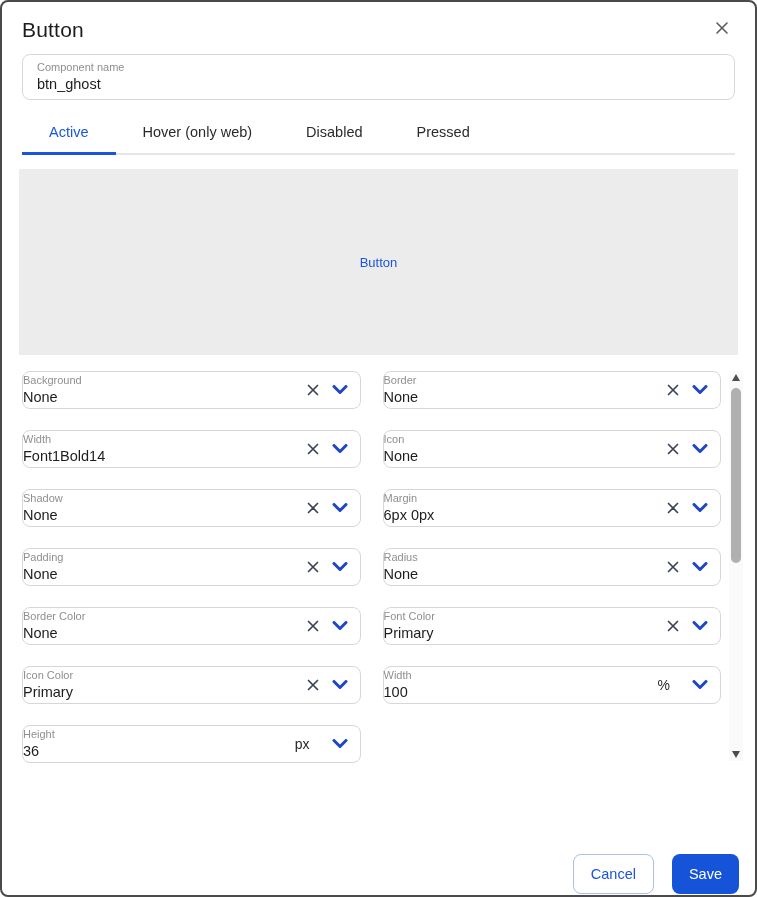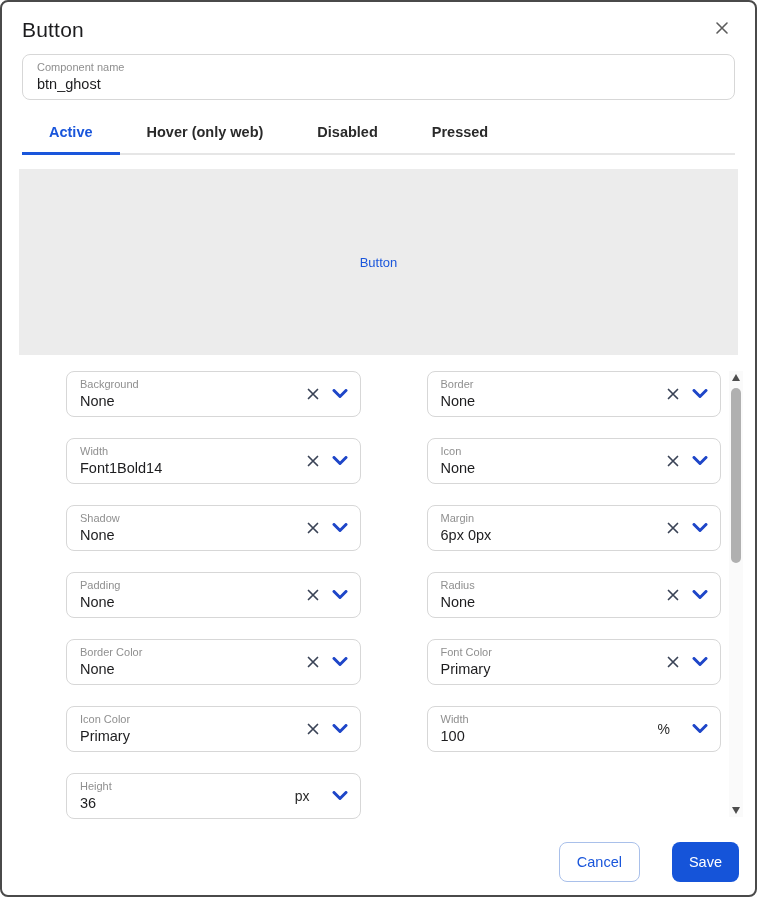--- a/index.html
+++ b/index.html
@@ -26,53 +26,52 @@
   .name-field {
     margin: 2px 20px 0; height: 46px; box-sizing: border-box;
     border: 1px solid #d7d7d7; border-radius: 8px;
     padding: 6px 14px; display: flex; flex-direction: column; justify-content: center;
   }
   .sm-label { font-size: 11px; color: #8f8f8f; line-height: 1.2; }
   .lg-value { font-size: 14.5px; color: #1d1d1f; margin-top: 2px; line-height: 1.2; white-space: nowrap; }
 
   
   .tabs { display: flex; margin: 12px 20px 0; border-bottom: 2px solid #e6e6e6; }
-  .tab { position: relative; padding: 12px 27px 13px; font-size: 14.5px; color: #2a2a2a; cursor: pointer; white-space: nowrap; font-weight: bold; }
+  .tab { position: relative; padding: 12px 27px 13px; font-size: 14.5px; color: #2a2a2a; cursor: pointer; white-space: nowrap; }
   .tab.active { color: #1a56db; }
   .tab.active::after { content: ""; position: absolute; left: 0; right: 0; bottom: -2px; height: 3px; background: #1a56db; }
 
   
   .preview { margin: 14px 17px 0; height: 186px; background: #ececec; display: flex; align-items: center; justify-content: center; }
   .preview-btn { color: #1a56db; font-size: 13px; }
 
   
   .fields-wrap { position: relative; margin-top: 16px; padding: 0 34px 0 20px; }
   .fields-grid { display: grid; grid-template-columns: 1fr 1fr; column-gap: 22px; row-gap: 21px; }
   .field {
-    position: relative; height: 46px; box-sizing: border-box;
+    position: relative; height: 38px; box-sizing: border-box;
     border: 1px solid #d7d7d7; border-radius: 8px; background: #fff;
-    padding: 6px 74px 6px 13px; display: flex; flex-direction: column; justify-content: center;
+    padding: 6px 74px 6px 0; display: flex; flex-direction: column; justify-content: center;
     cursor: pointer;
-    margin-left: 44px;
   }
   .f-icons { position: absolute; right: 12px; top: 50%; transform: translateY(-50%); display: flex; align-items: center; gap: 12px; }
   .unit { font-size: 14px; color: #2a2a2a; margin-right: 10px; }
   .icon-btn { display: flex; align-items: center; cursor: pointer; }
 
   
   .scrollbar {
     position: absolute; right: 12px; top: 0; bottom: 2px; width: 14px;
     background: #fafafa; display: flex; flex-direction: column; align-items: center; justify-content: space-between;
   }
   .sb-up { width: 0; height: 0; border-left: 4.5px solid transparent; border-right: 4.5px solid transparent; border-bottom: 7px solid #4d4d4d; margin-top: 3px; cursor: pointer; }
   .sb-down { width: 0; height: 0; border-left: 4.5px solid transparent; border-right: 4.5px solid transparent; border-top: 7px solid #4d4d4d; margin-bottom: 3px; cursor: pointer; }
   .sb-thumb { position: absolute; top: 17px; left: 2px; width: 10px; height: 175px; background: #b0b0b0; border-radius: 5px; cursor: pointer; }
 
   
-  .footer { margin-top: auto; display: flex; justify-content: flex-end; align-items: center; gap: 32px; padding: 0 16px 13px; }
+  .footer { margin-top: auto; display: flex; justify-content: flex-end; align-items: center; gap: 18px; padding: 0 16px 1px; }
   .btn { height: 40px; box-sizing: border-box; border-radius: 8px; font-size: 14.5px; display: flex; align-items: center; justify-content: center; cursor: pointer; font-family: "Liberation Sans", sans-serif; }
   .btn-cancel { border: 1.5px solid #a9c0ea; background: #fff; color: #1a56db; padding: 0 17px; }
   .btn-save { border: none; background: #1554d9; color: #fff; padding: 0 17px; }
 </style>
 </head>
 <body>
 
 <div class="dialog">
 
   <div class="header">

